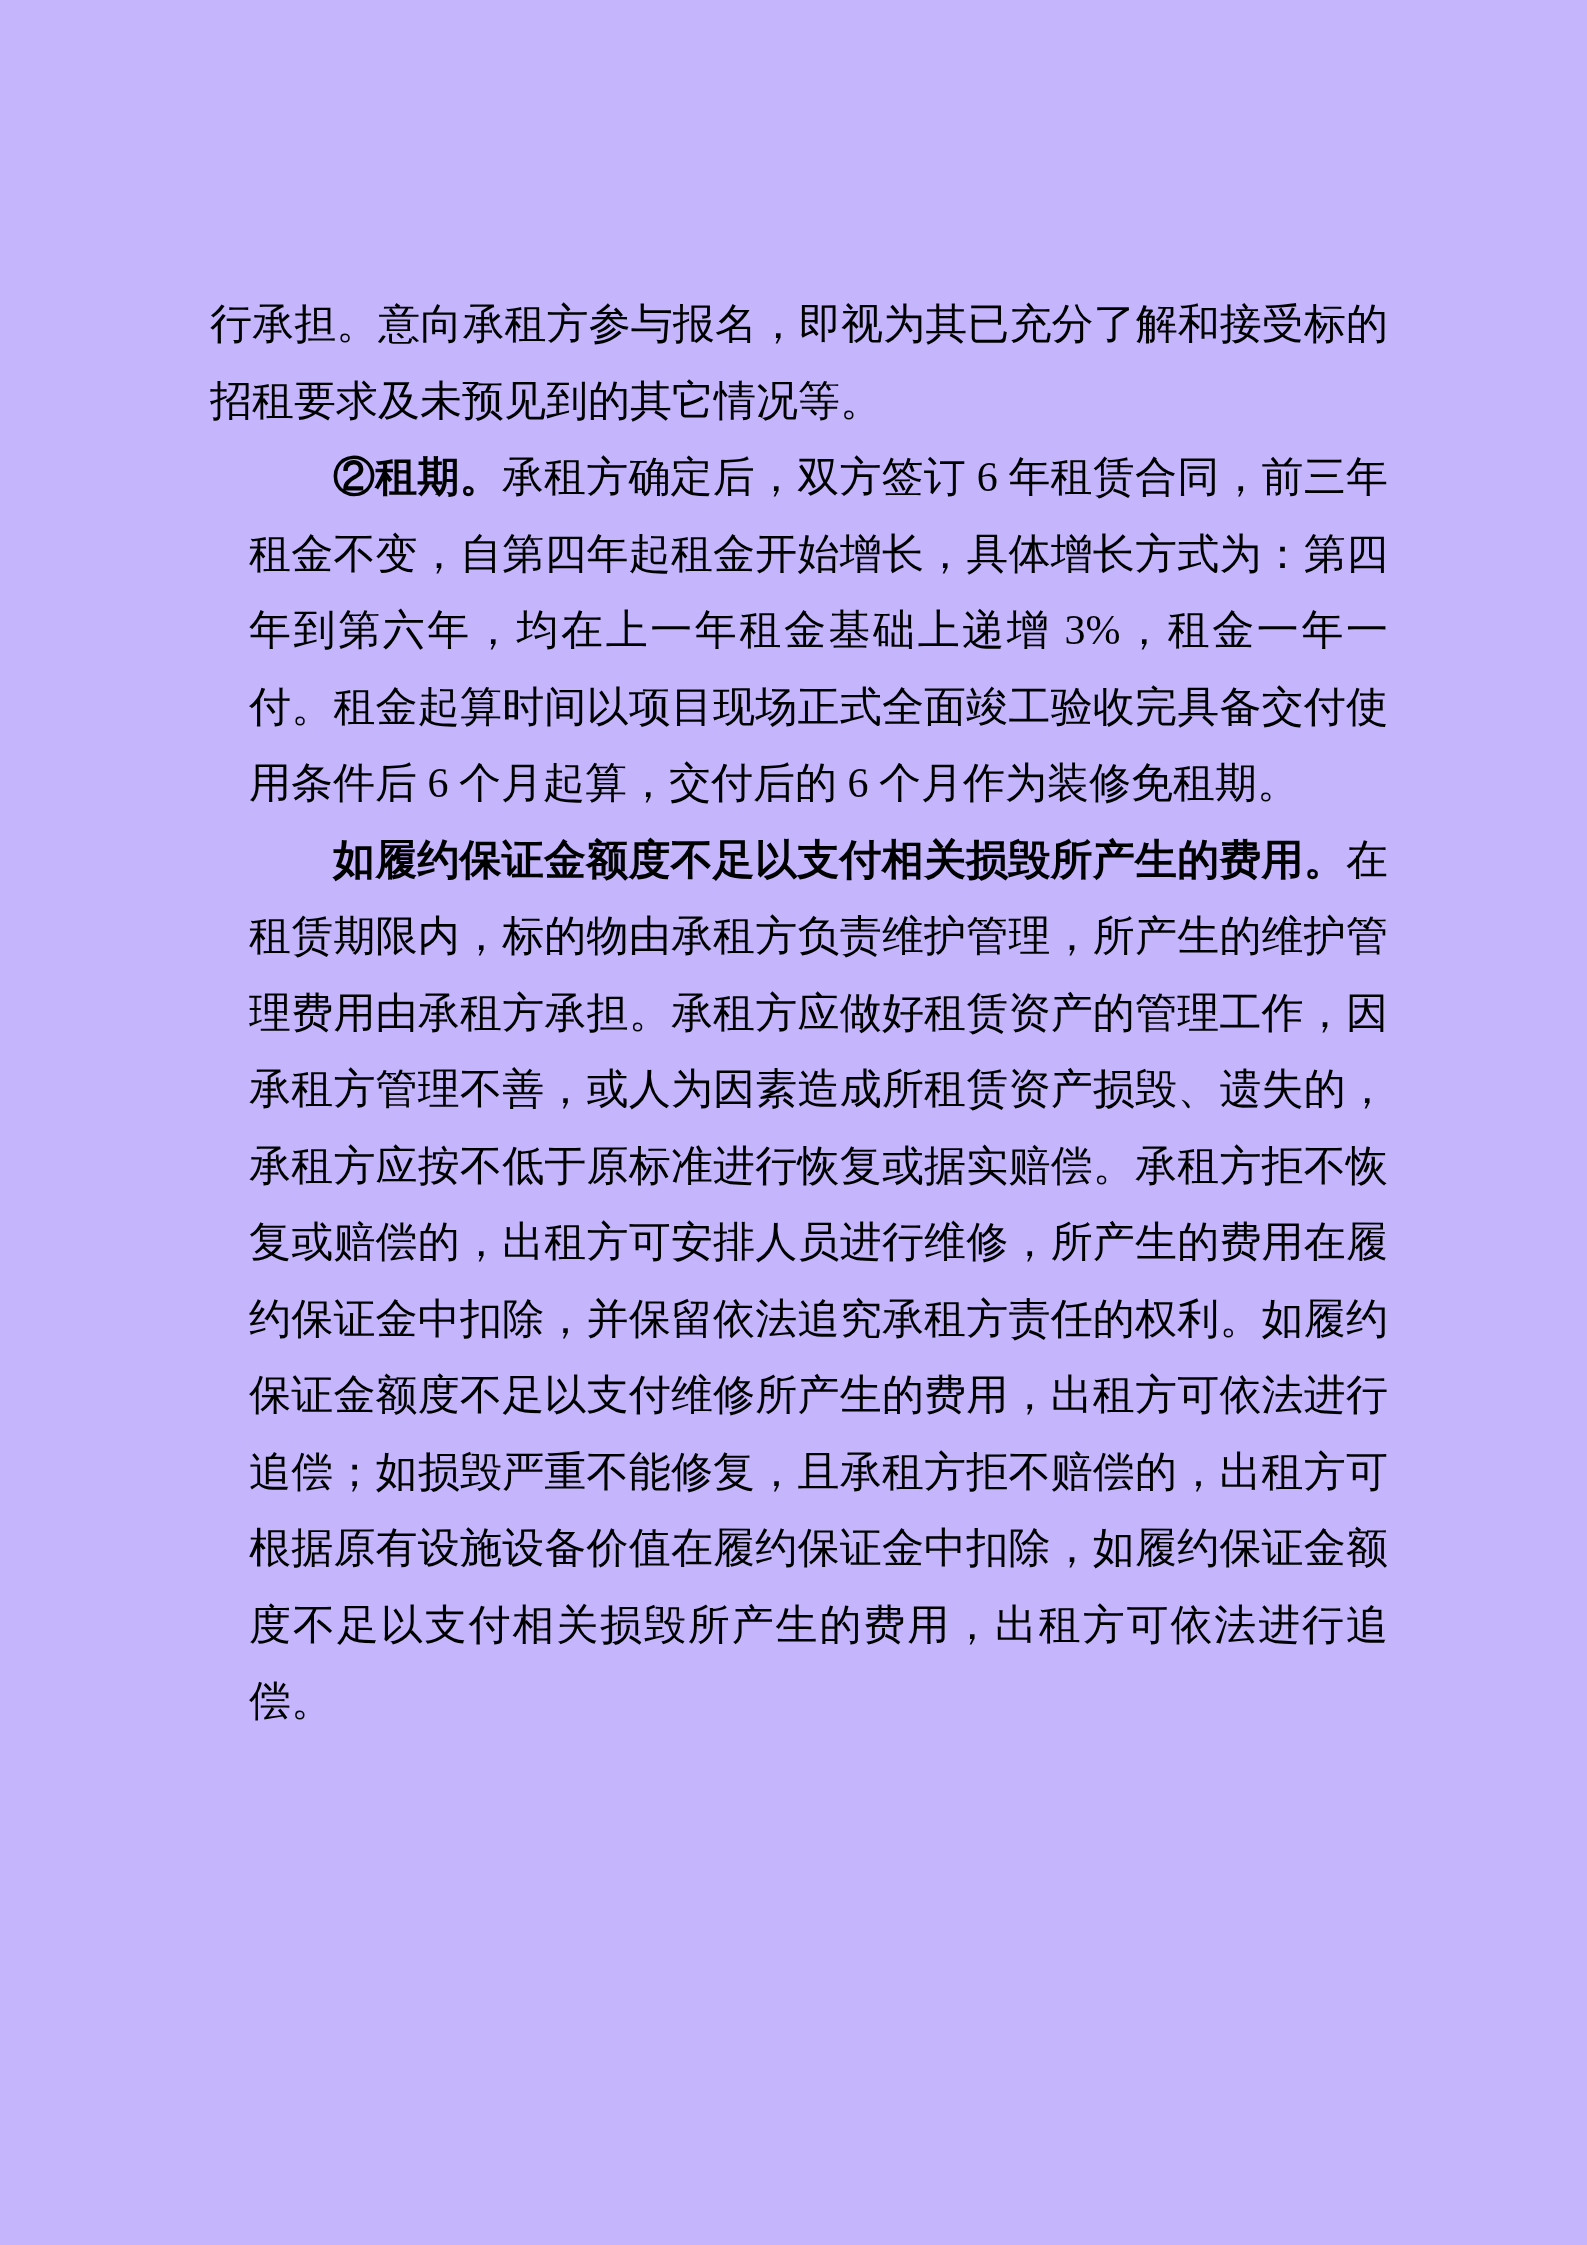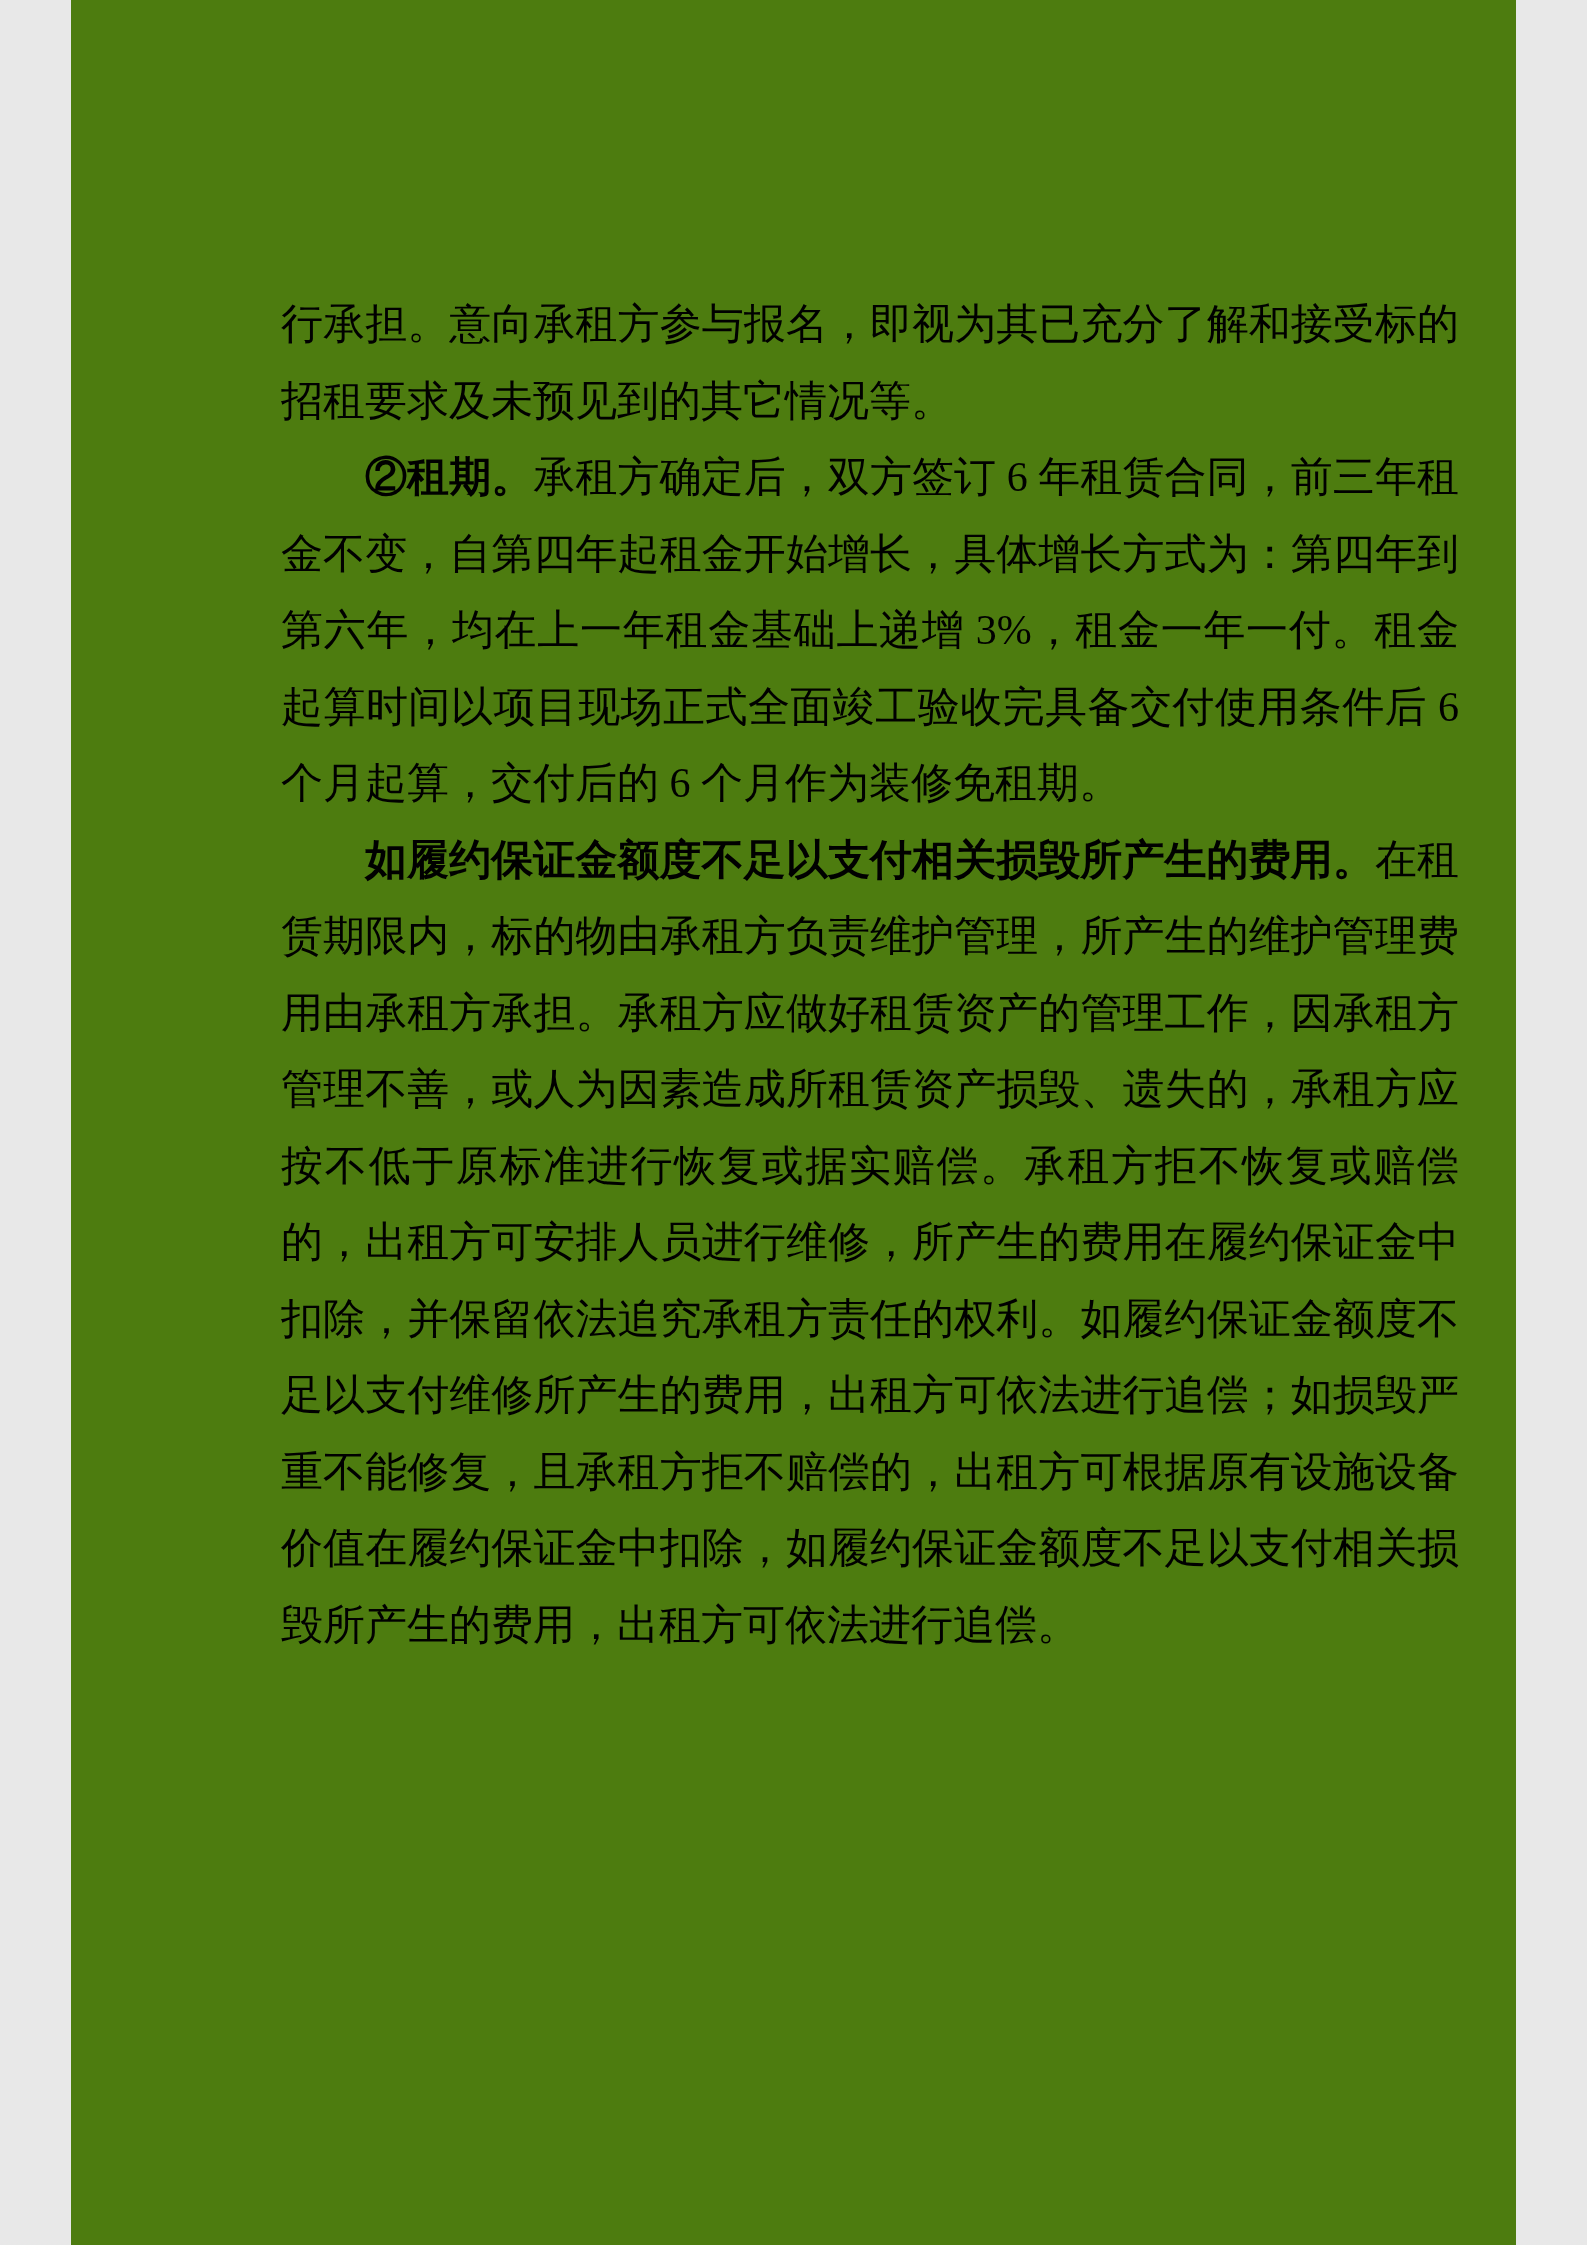--- a/index.html
+++ b/index.html
@@ -2,24 +2,24 @@
 <html><head>
 <meta charset="utf-8">
 <style>
   html, body {
     margin: 0;
     padding: 0;
     background: #e8e8e8;
   }
   .page {
     position: relative;
-    width: 1445px;
+    width: 1587px;
     height: 2245px;
     margin: 0 auto;
-    background: #4d7c0f;
+    background: #c4b5fd;
     overflow: hidden;
     font-family: "Liberation Serif", "DejaVu Serif", serif;
     color: #000000;
   }
   .doc-content {
     position: absolute;
     left: 210px;
     top: 286px;
     width: 1178px;
     font-size: 42px;
@@ -28,20 +28,21 @@
     text-justify: inter-character;
     line-break: strict;
     letter-spacing: 0;
   }
   p.para {
     margin: 0;
     padding: 0;
   }
   p.para.indent {
     text-indent: 2em;
+    margin-left: 39px;
   }
   .run {
     font-weight: 400;
   }
   .run.bold {
     font-weight: 700;
   }
 </style>
 </head>
 <body>

